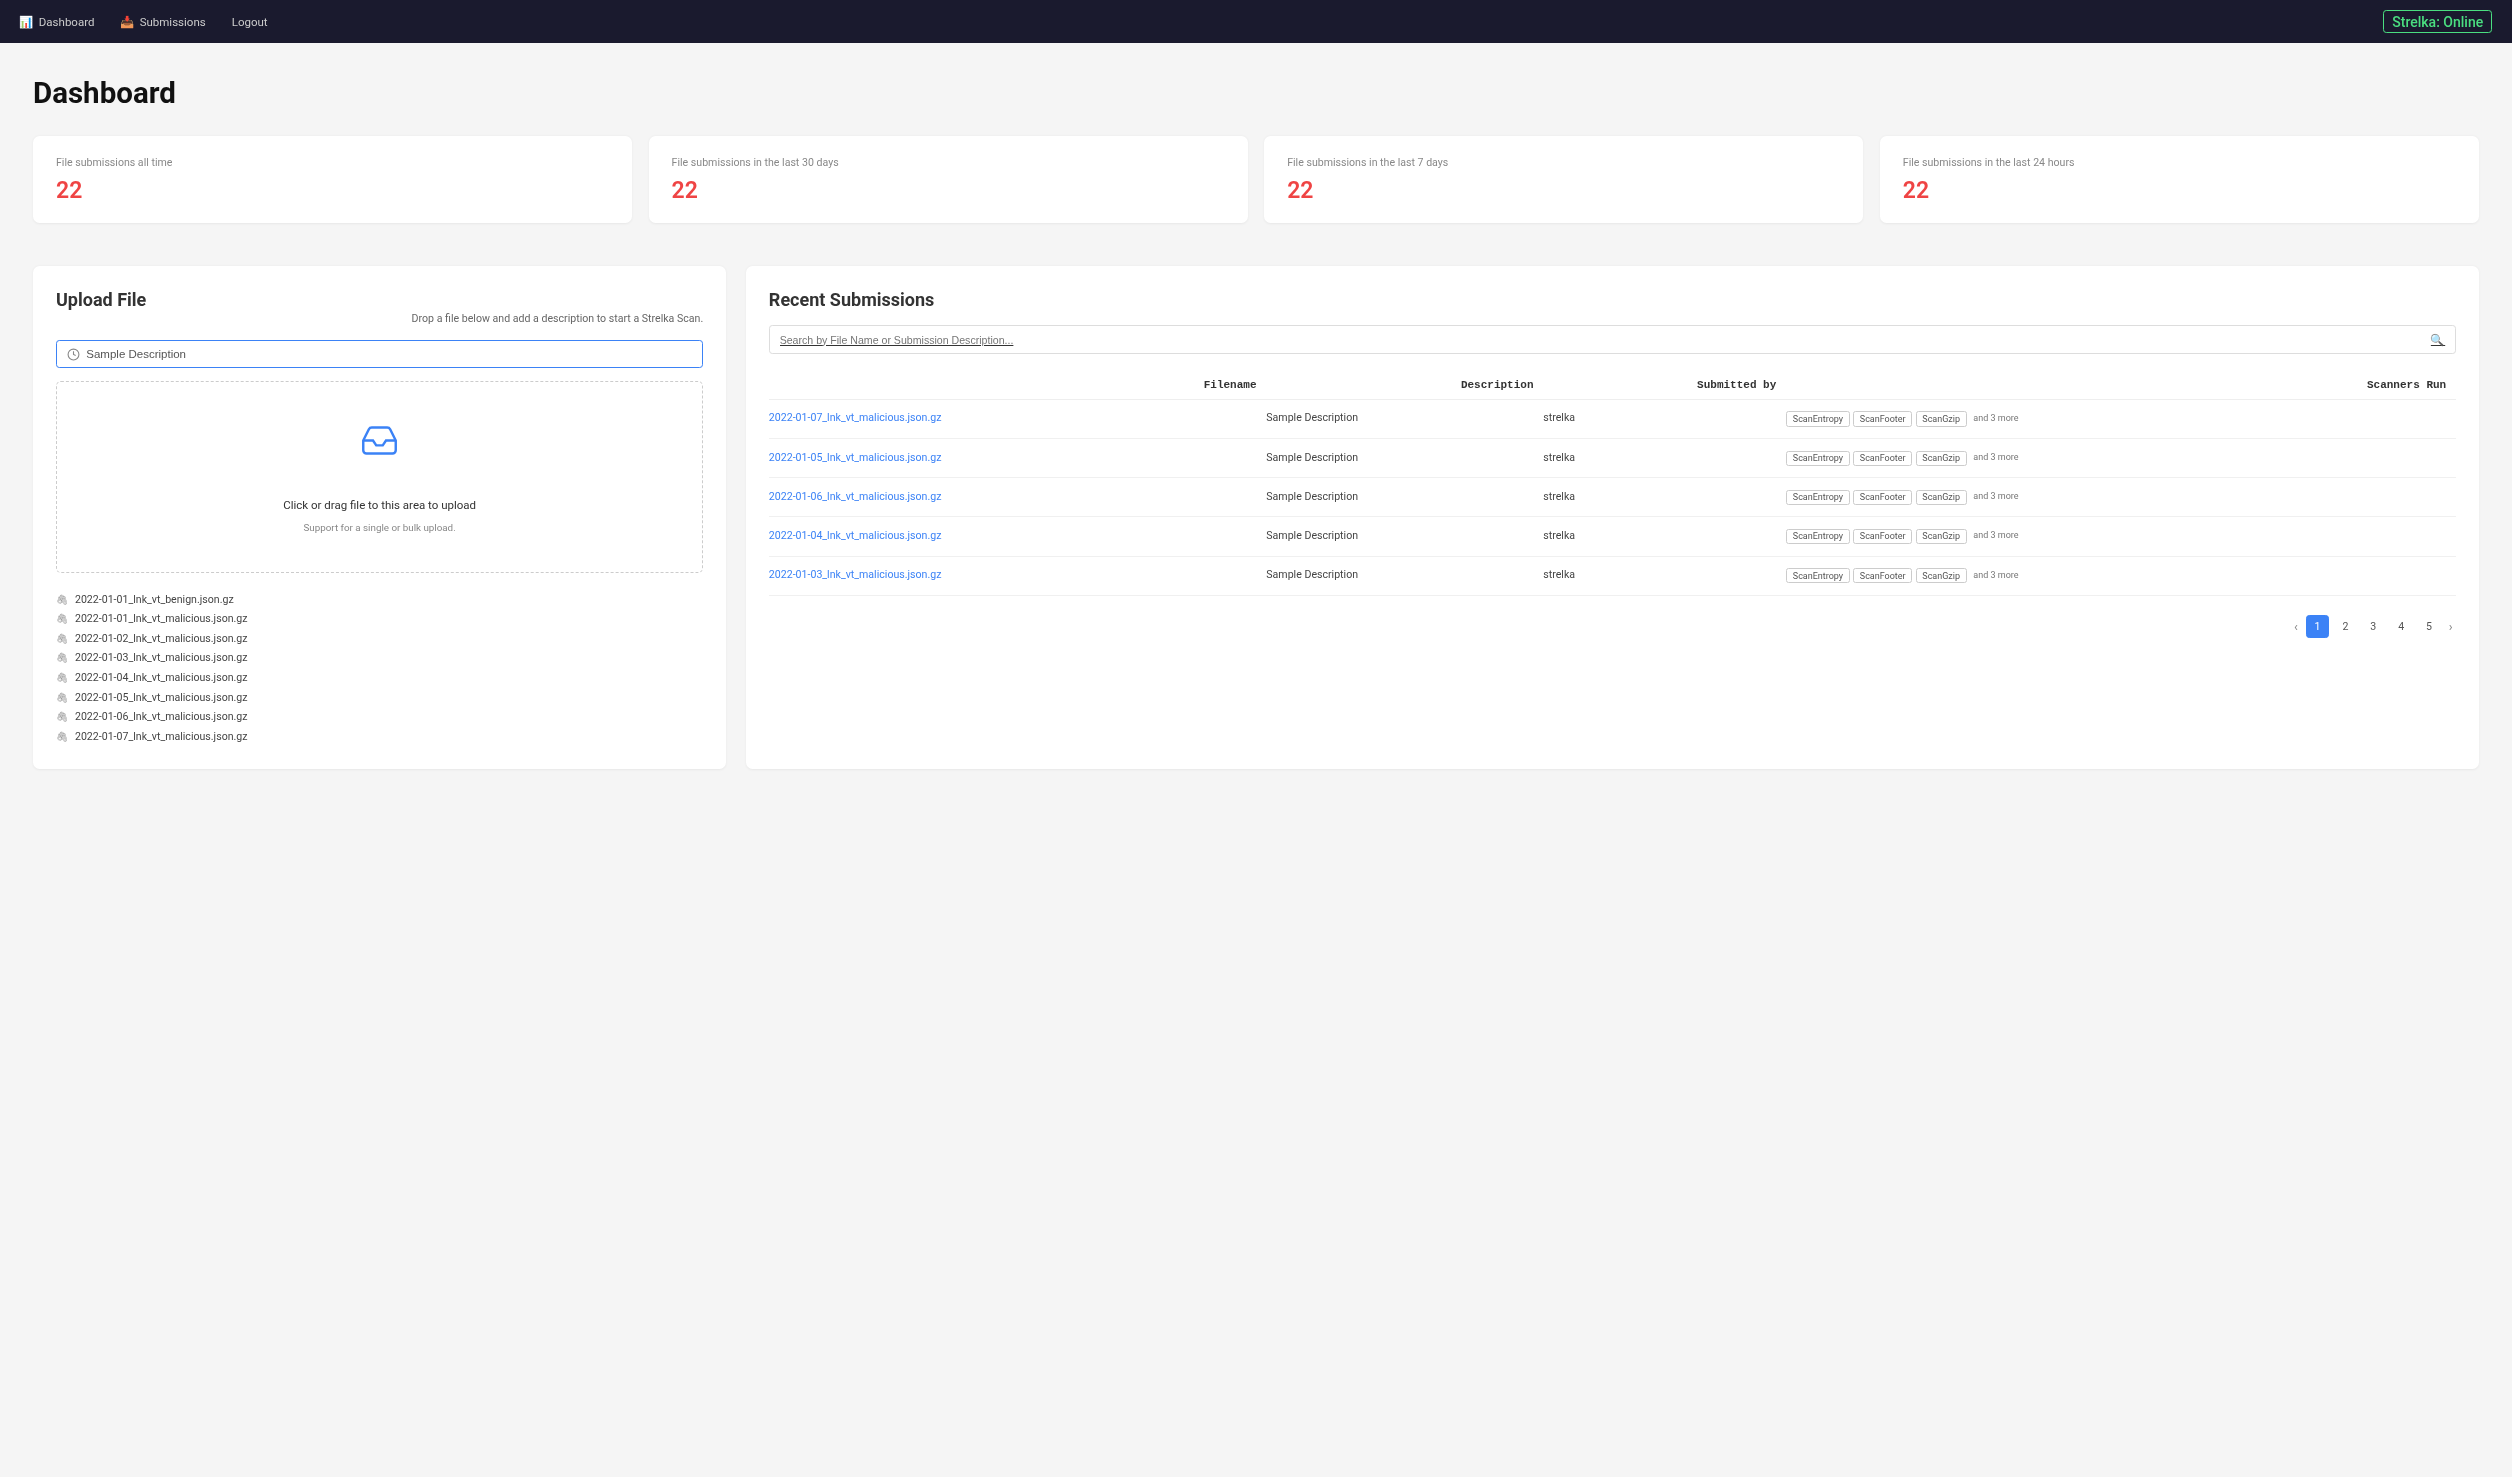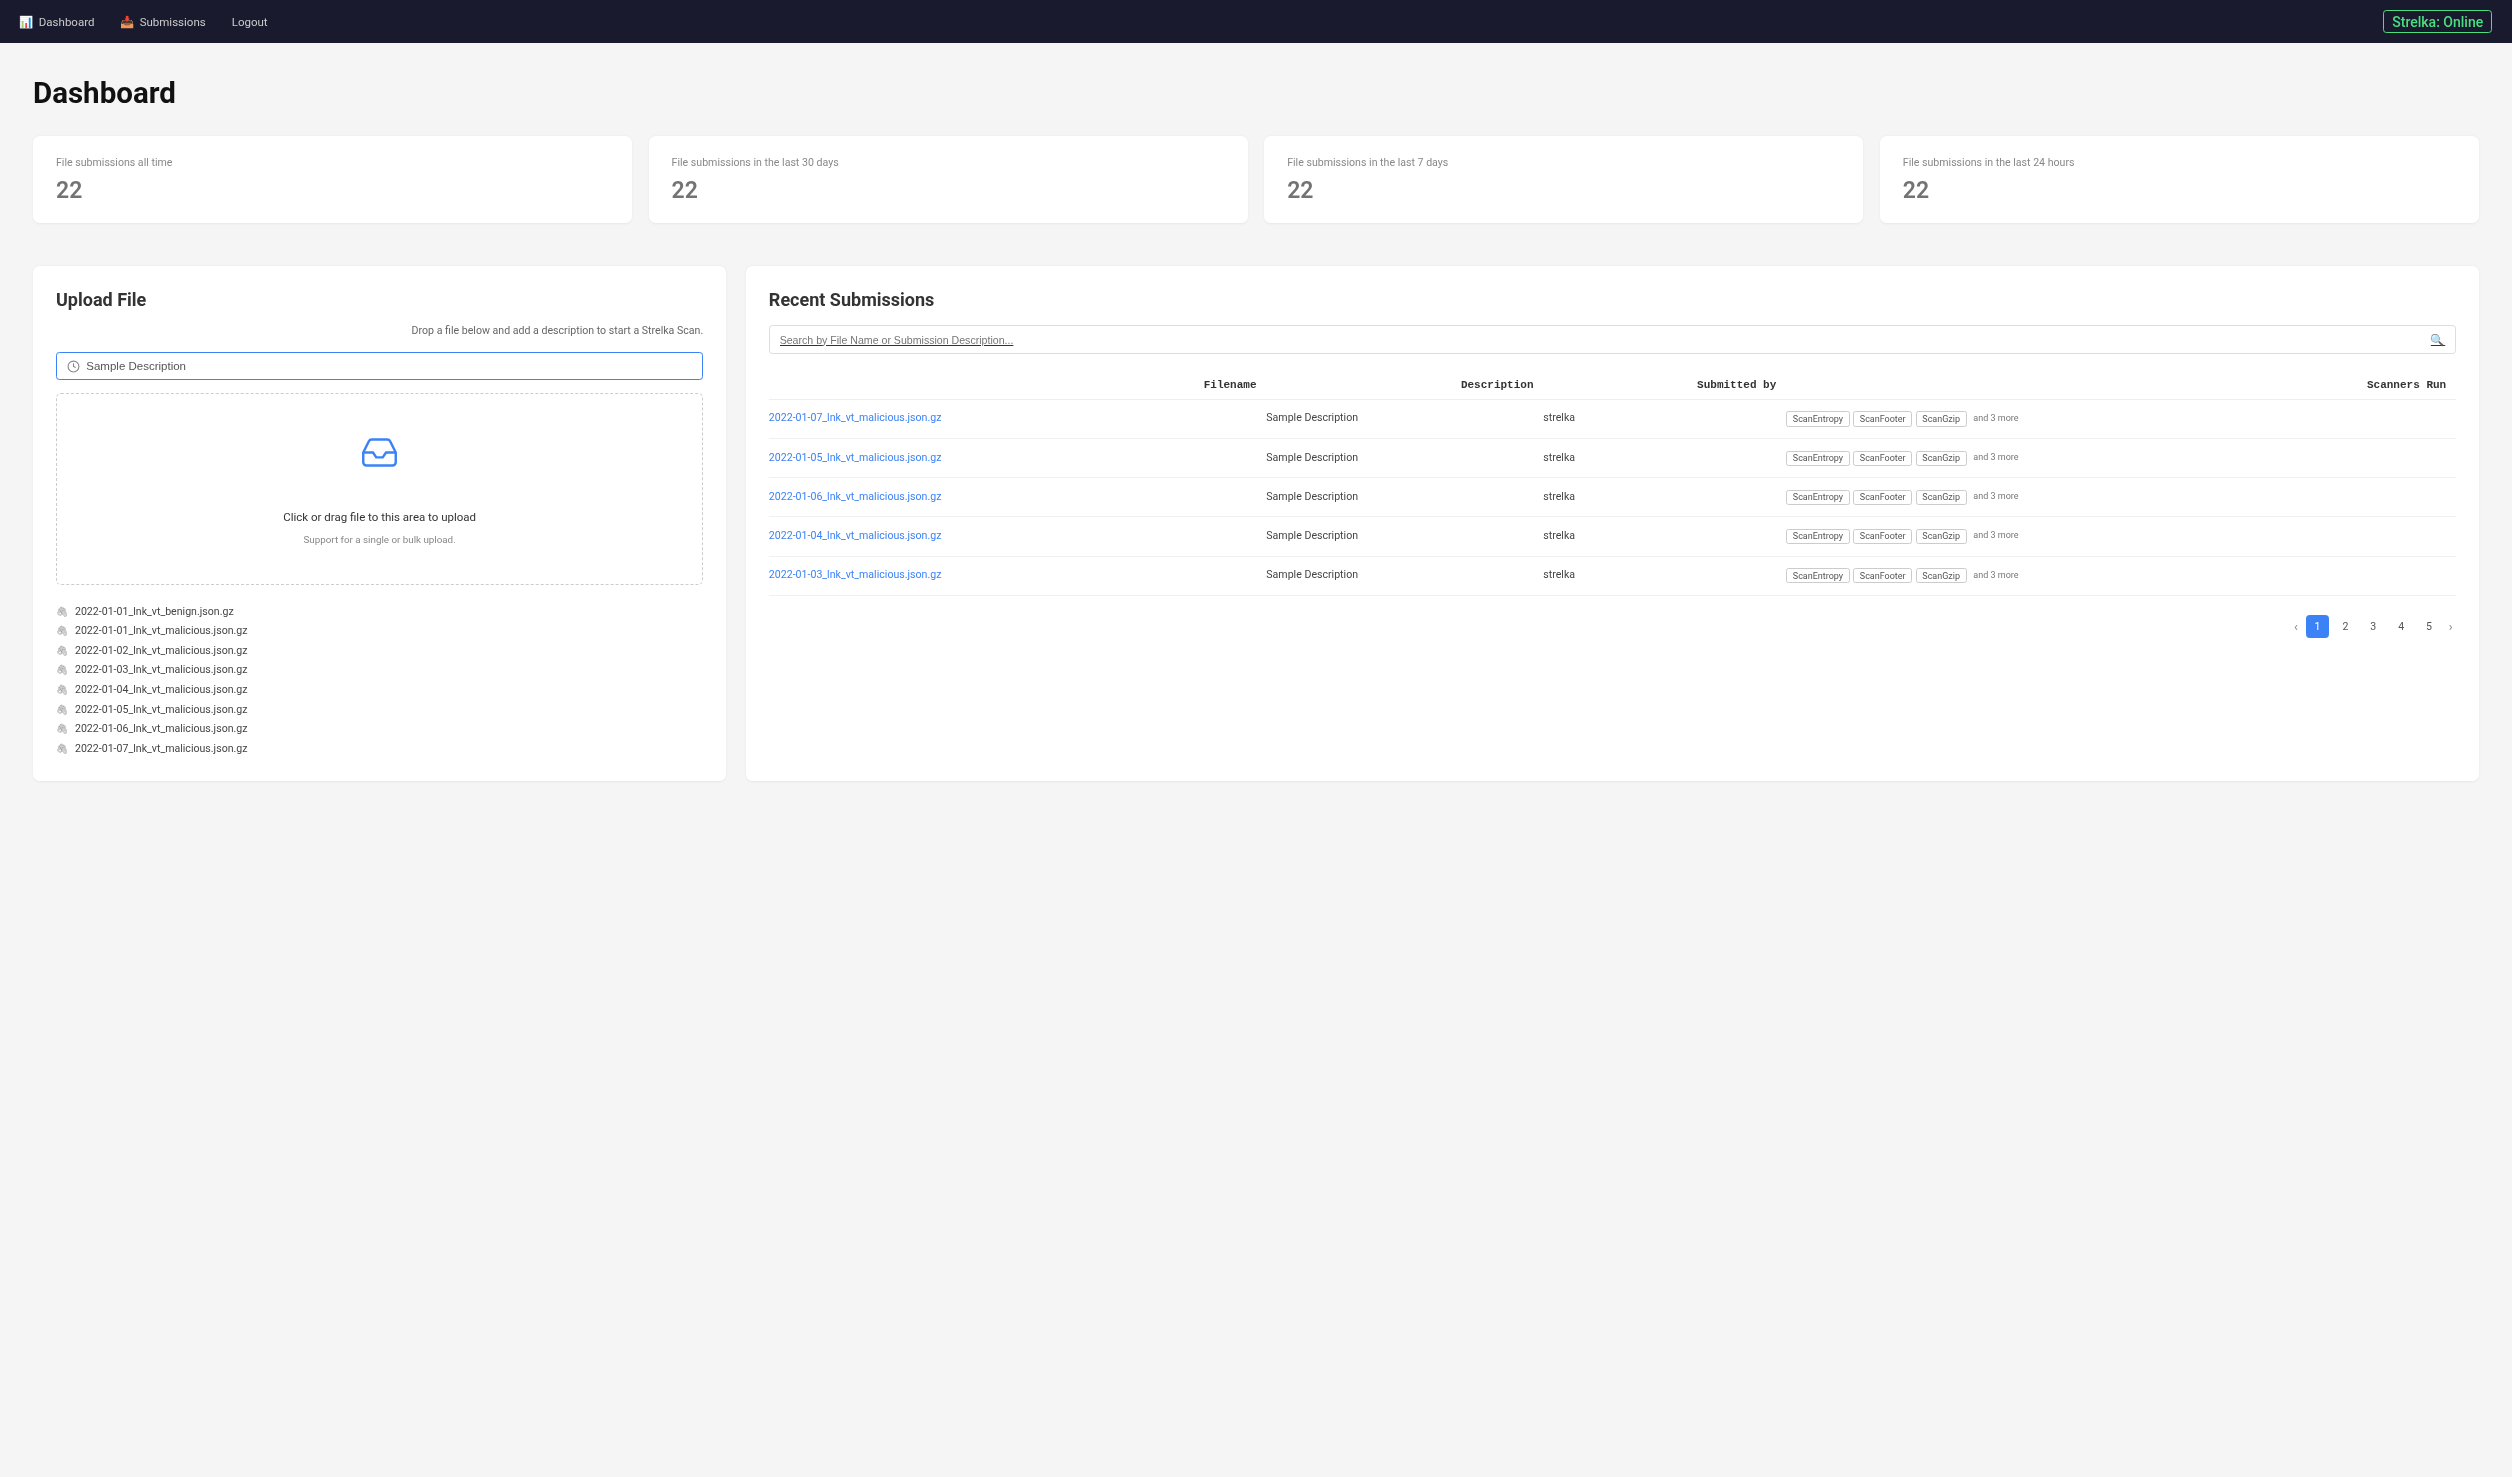--- a/index.html
+++ b/index.html
@@ -59,41 +59,41 @@
       box-shadow: 0 0.8px 2.5px rgba(0,0,0,0.06);
     }
     .stat-label {
       font-size: 10.6px;
       color: #888;
       margin-bottom: 8.2px;
     }
     .stat-value {
       font-size: 23px;
       font-weight: 600;
-      color: #737373;
+      color: #ef4444;
     }
 
     
     .main-row {
       display: grid;
       grid-template-columns: 1fr 2.5fr;
       gap: 19.6px;
     }
 
     
     .upload-panel {
       background: #fff;
       border-radius: 6.5px;
       padding: 23px;
       box-shadow: 0 0.8px 2.5px rgba(0,0,0,0.06);
     }
     .upload-title {
       font-size: 18px;
       font-weight: 700;
-      margin-bottom: 14px;
+      margin-bottom: 2px;
     }
     .upload-desc {
       font-size: 10.6px;
       color: #666;
       margin-bottom: 15px;
       text-align: right;
     }
     .description-input-wrap {
       display: flex;
       align-items: center;

